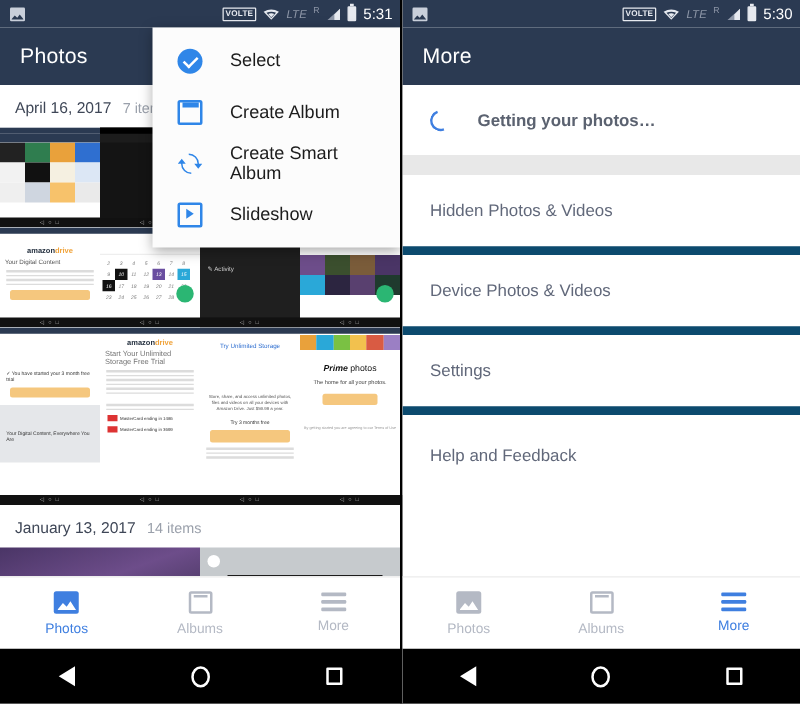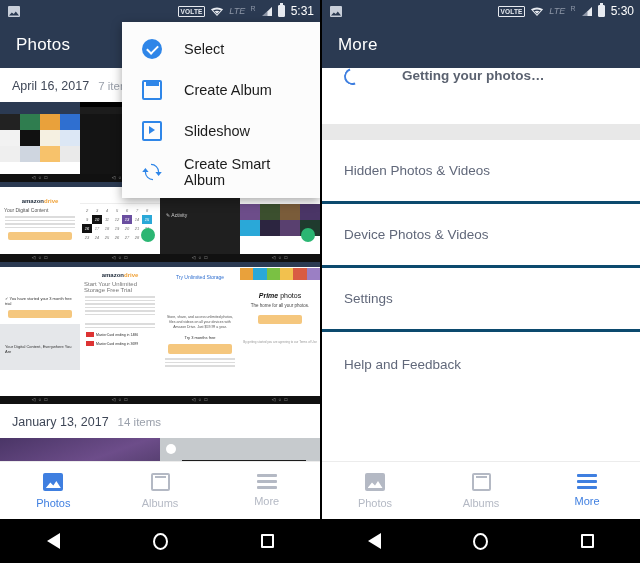--- a/index.html
+++ b/index.html
@@ -155,35 +155,35 @@
   .ic-album2 { border:2.5px solid #2f86e8; border-radius:2px; }
   .ic-album2:after{content:"";position:absolute;left:1.5px;right:1.5px;top:0px;height:4px;background:#2f86e8;}
   .ic-slide { border:2.5px solid #2f86e8; border-radius:2px; }
   .ic-slide:after{
     content:""; position:absolute; left:4.5px; top:3.5px;
     border-left:6px solid #2f86e8; border-top:4px solid transparent; border-bottom:4px solid transparent;
   }
 
   
   .loading-row {
-    display:flex; gap:41px;
+    display:flex; align-items:center; gap:21px;
     height:56px; padding-left:22px; background:#fff;
   }
   .spinner {
     width:17px; height:17px; border-radius:50%;
     border:2px solid transparent; border-left-color:#3f7fe0; border-bottom-color:#3f7fe0;
     transform: rotate(25deg);
   }
   .loading-text { font-size:13.5px; color:#5b6270; font-weight:bold; }
   .gray-band { height:16px; background:#e8e8e8; }
   .list { background:#fff; }
   .list-item {
     height:64px; display:flex; align-items:center;
     padding-left:22px; font-size:13.5px; color:#61687a;
-    border-bottom:3px solid #0c4a6e; cursor:pointer;
+    border-bottom:7px solid #0c4a6e; cursor:pointer;
   }
   .list-item:last-child { border-bottom:none; }
 
   
   .androidnav {
     position:absolute; left:0; right:0; bottom:0; height:44px; background:#000;
     display:flex; align-items:center; justify-content:space-around; z-index: 30;
   }
   .nav-back { width:0;height:0;border-top:8px solid transparent;border-bottom:8px solid transparent;border-right:13px solid #fff;}
   .nav-home { width:15px;height:17px;border:2px solid #fff;border-radius:50%;}
@@ -480,31 +480,31 @@
       <div class="menu">
         <div class="menu-item">
           <span class="mic ic-check"></span>
           <span class="menu-label">Select</span>
         </div>
         <div class="menu-item">
           <span class="mic ic-album2"></span>
           <span class="menu-label">Create Album</span>
         </div>
         <div class="menu-item">
-          <span class="mic ic-slide"></span>
-          <span class="menu-label">Slideshow</span>
-        </div>
-        <div class="menu-item">
           <span class="mic">
             <svg viewBox="0 0 20 20" width="20" height="20">
               <path d="M10 3 A7 7 0 0 1 17 10 L14.4 10 L17.6 14 L20.8 10 L18.2 10 A8.2 8.2 0 0 0 10 1.8 Z" fill="#2f86e8" transform="translate(-1,0)"></path>
               <path d="M10 17 A7 7 0 0 1 3 10 L5.6 10 L2.4 6 L-0.8 10 L1.8 10 A8.2 8.2 0 0 0 10 18.2 Z" fill="#2f86e8" transform="translate(1,0)"></path>
             </svg>
           </span>
           <span class="menu-label">Create Smart Album</span>
+        </div>
+        <div class="menu-item">
+          <span class="mic ic-slide"></span>
+          <span class="menu-label">Slideshow</span>
         </div>
       </div>
 
       <div class="bottomnav">
         <div class="navtab active">
           <span class="ic-photos"></span>
           <span class="nlabel">Photos</span>
         </div>
         <div class="navtab">
           <span class="ic-albums"></span>

